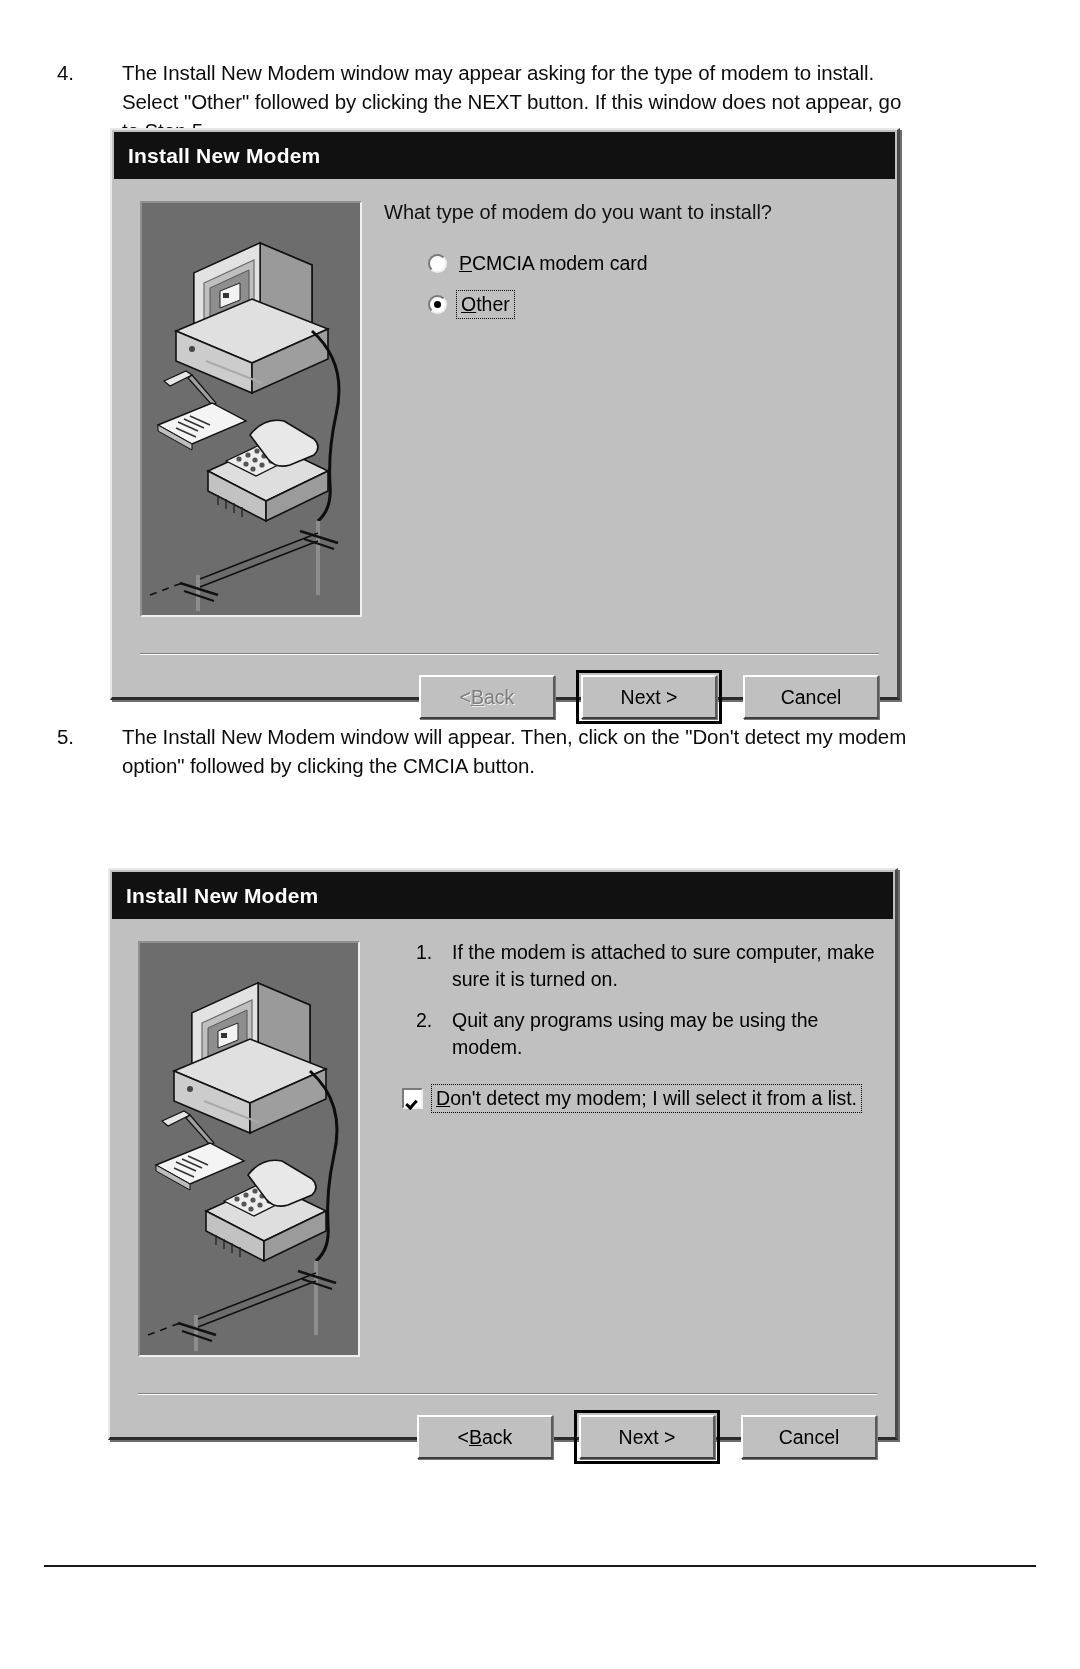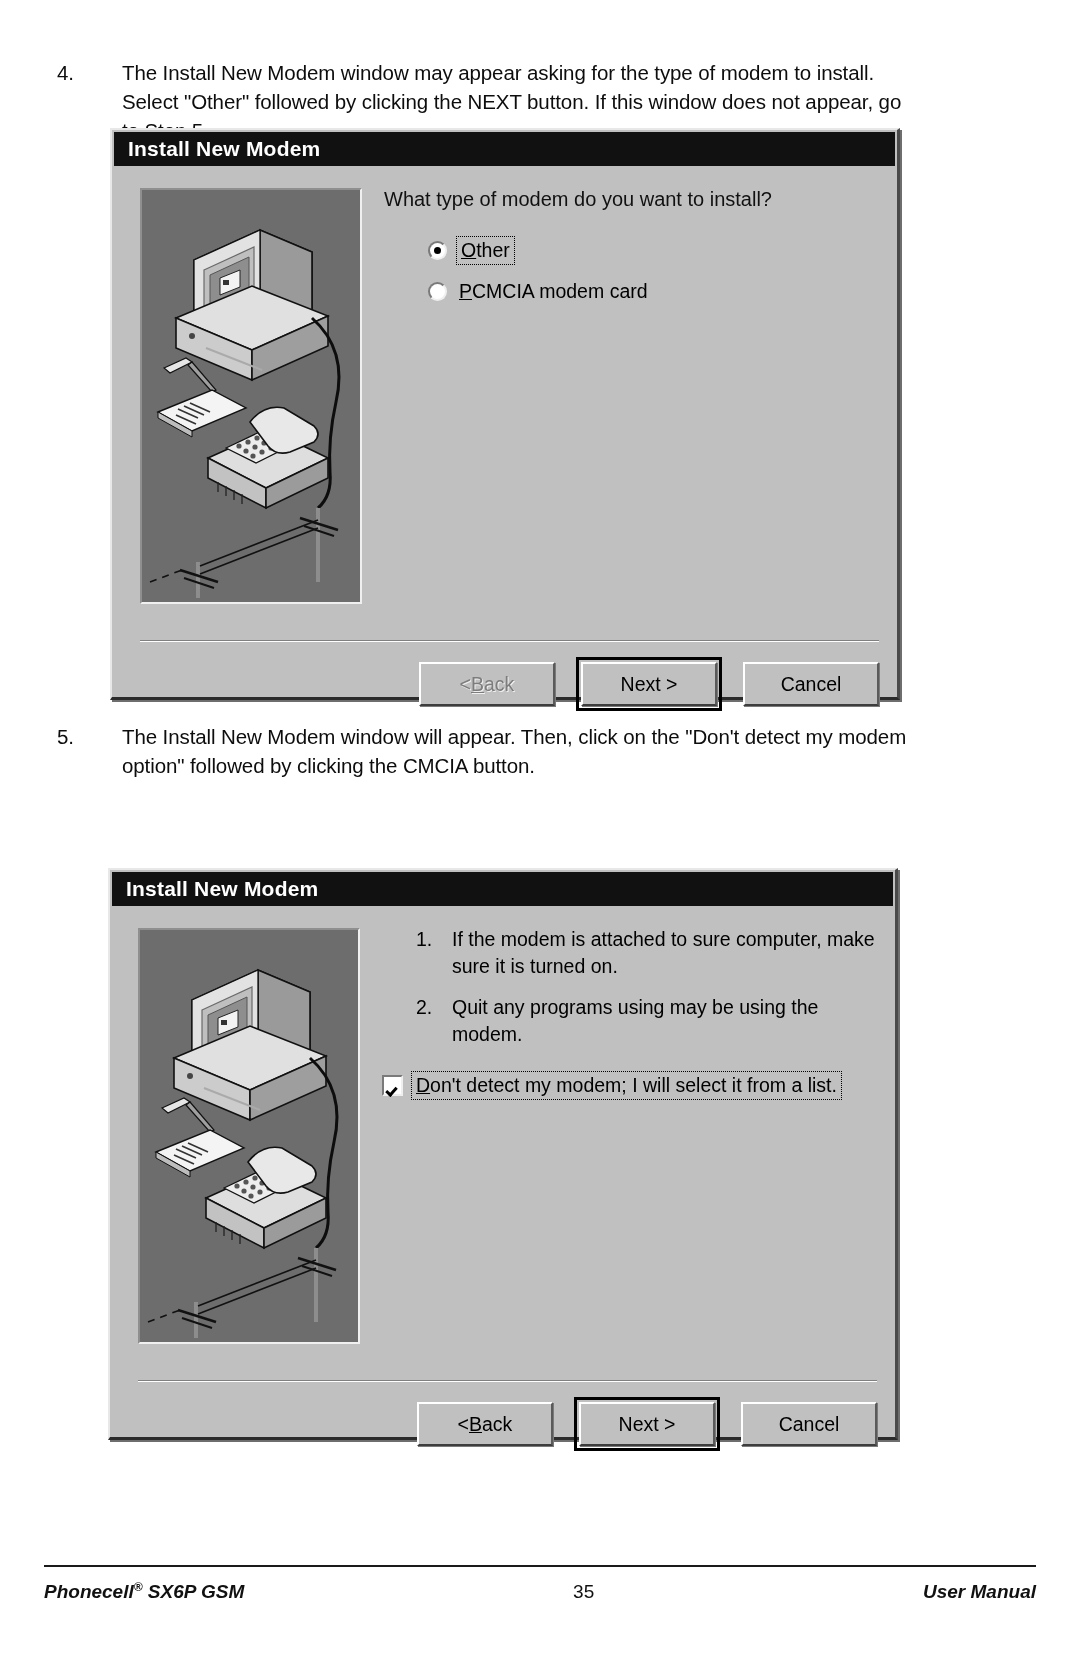--- a/index.html
+++ b/index.html
@@ -57,21 +57,21 @@
     border-bottom: 3px solid #2b2b2b;
     box-shadow: 2px 2px 0 #6e6e6e;
     box-sizing: border-box;
   }
   #dialog-1 { left: 110px; top: 128px; width: 790px; height: 572px; }
   #dialog-2 { left: 108px; top: 868px; width: 790px; height: 572px; }
 
   .titlebar {
     background: #111111;
     color: #ffffff;
-    height: 34px;
+    height: 47px;
     display: flex;
     align-items: center;
     padding-left: 14px;
     font-size: 21px;
     font-weight: bold;
     letter-spacing: 0.2px;
     margin: 2px 2px 0 2px;
   }
 
   .dlg-body {
@@ -168,20 +168,21 @@
     width: 36px;
   }
   ol.dlg-list li .txt { flex: 1 1 auto; }
 
   
   .check-row {
     display: flex;
     align-items: center;
     margin-top: 26px;
     font-size: 19.5px;
+    justify-content: center;
   }
   .checkbox {
     width: 21px;
     height: 21px;
     background: #ffffff;
     border-top: 2px solid #7a7a7a;
     border-left: 2px solid #7a7a7a;
     border-right: 2px solid #efefef;
     border-bottom: 2px solid #efefef;
     box-sizing: border-box;
@@ -358,27 +359,27 @@
           <line x1="58" y1="376" x2="176" y2="330" stroke="#111" stroke-width="1.6"></line>
           <line x1="58" y1="384" x2="176" y2="338" stroke="#111" stroke-width="1.6"></line>
           <line x1="8" y1="392" x2="40" y2="380" stroke="#111" stroke-width="1.6" stroke-dasharray="7 6"></line>
         </svg>
       </div>
 
       <div class="content">
         <p class="prompt">What type of modem do you want to install?</p>
 
         <div class="radio-row">
+          <span class="radio"></span>
+          <span class="radio-label"><u>P</u><span>CMCIA modem card</span></span>
+        </div>
+
+        <div class="radio-row">
           <span class="radio checked"></span>
           <span class="radio-label focus-rect"><u>O</u><span>ther</span></span>
-        </div>
-
-        <div class="radio-row">
-          <span class="radio"></span>
-          <span class="radio-label"><u>P</u><span>CMCIA modem card</span></span>
         </div>
       </div>
 
       <div class="separator"></div>
 
       <div class="buttonbar">
         <div class="btn disabled">
             <span>&lt; </span>
             <u>B</u>
             <span>ack</span>
@@ -498,19 +499,14 @@
           </div>
         <div class="btn">
             <span>Cancel</span>
           </div>
       </div>
 
     </div>
   </div>
 
   <div class="footer-rule"></div>
-  <div class="footer">
-    <div class="left"><span>Phonecell</span><sup>®</sup><span> SX6P GSM</span></div>
-    <div class="center">35</div>
-    <div class="right">User Manual</div>
-  </div>
 
 </div>
 
 </body></html>

